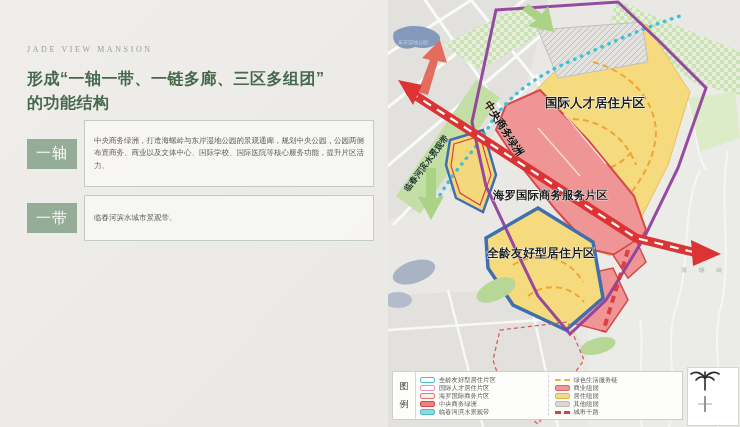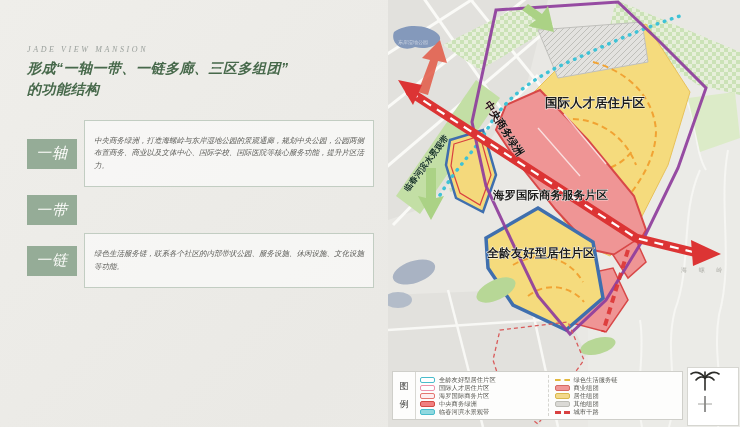--- a/index.html
+++ b/index.html
@@ -1,25 +1,25 @@
 <!DOCTYPE html>
 <html><head>
 <meta charset="utf-8">
 <style>
   html,body{margin:0;padding:0;}
   body{font-family:"Liberation Sans",sans-serif;}
   #stage{position:relative;width:740px;height:427px;overflow:hidden;
          background:#edecE8;background:linear-gradient(135deg,#efeeea 0%,#eae9e5 60%,#edecE8 100%);}
 
   
-  .panel{position:absolute;left:0;top:0;width:388px;height:427px;font-style:italic;}
+  .panel{position:absolute;left:0;top:0;width:388px;height:427px;}
   .eyebrow{position:absolute;left:27px;top:45px;font-family:"Liberation Serif",serif;
            font-size:8px;letter-spacing:2.6px;color:#9aa09c;}
-  .heading{position:absolute;left:27px;top:58px;width:330px;color:#47694b;
-           font-size:14px;font-weight:bold;line-height:1.5;letter-spacing:.5px;}
+  .heading{position:absolute;left:27px;top:67px;width:330px;color:#47694b;
+           font-size:16px;font-weight:bold;line-height:1.5;letter-spacing:.5px;}
   .rows{position:absolute;left:27px;top:120px;width:347px;display:flex;flex-direction:column;gap:8px;}
   .row{display:flex;align-items:center;gap:7px;}
   .tag{flex:0 0 50px;height:30px;background:#95ac97;color:#fdfdfb;display:flex;
        align-items:center;justify-content:center;font-size:15px;letter-spacing:1px;}
   .desc{flex:1;border:1px solid #c2cdc2;background:rgba(255,255,255,.55);
         padding:14px 9px;font-size:7.5px;color:#5b5b57;line-height:1.65;min-height:16px;
         display:flex;align-items:center;}
 
   
   .map{position:absolute;left:388px;top:0;width:352px;height:427px;background:#e9e8e4;}
@@ -62,24 +62,21 @@
       <div>形成“一轴一带、一链多廊、三区多组团”</div>
       <div>的功能结构</div>
     </div>
     <div class="rows">
       <div class="row">
         <div class="tag">一轴</div>
         <div class="desc">中央商务绿洲，打造海螺岭与东岸湿地公园的景观通廊，规划中央公园，公园两侧布置商务、商业以及文体中心、国际学校、国际医院等核心服务功能，提升片区活力。</div>
       </div>
       <div class="row">
         <div class="tag">一带</div>
-      </div>
-      <div class="row">
-        <div class="tag">一链</div>
-        <div class="desc">绿色生活服务链，联系各个社区的内部带状公园、服务设施、休闲设施、文化设施等功能。</div>
+        <div class="desc">临春河滨水城市景观带。</div>
       </div>
     </div>
   </div>
 
   <div class="map">
     <svg width="352" height="427" viewBox="0 0 352 427">
       <defs>
         <pattern id="checker" width="8" height="8" patternUnits="userSpaceOnUse">
           <rect width="8" height="8" fill="#e7efdb"></rect>
           <rect width="4" height="4" fill="#cbe2b7"></rect>

